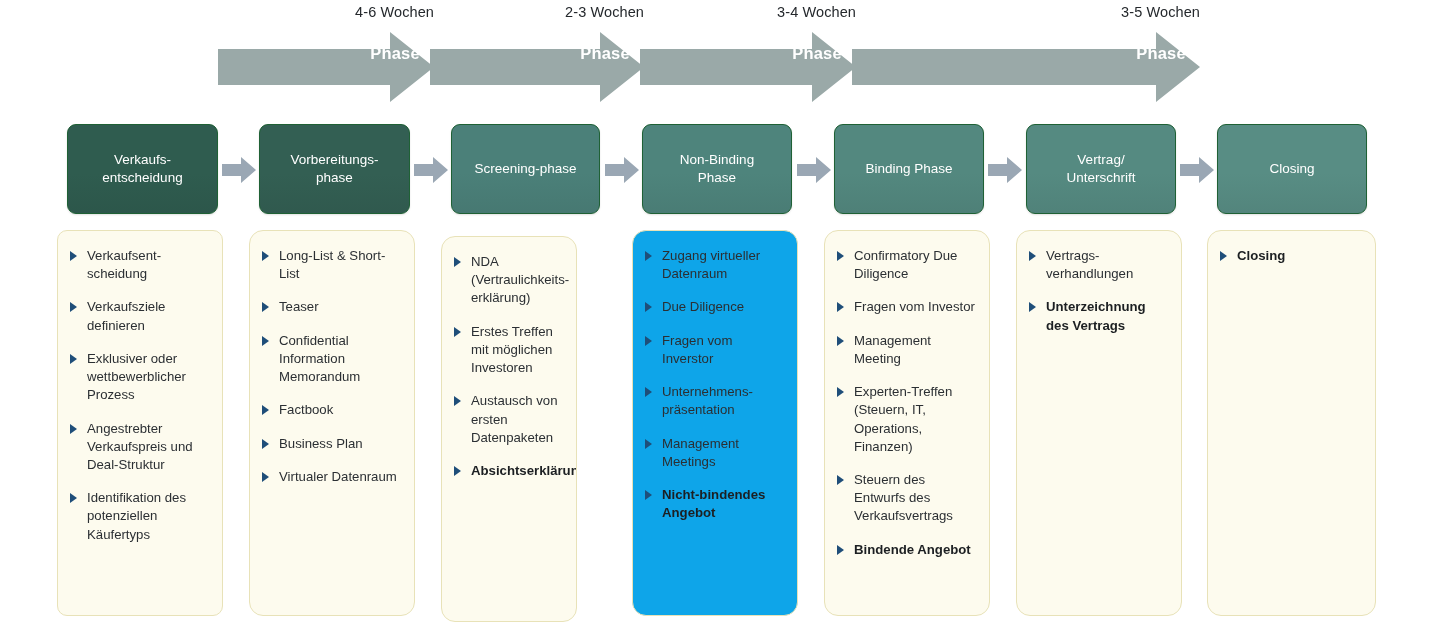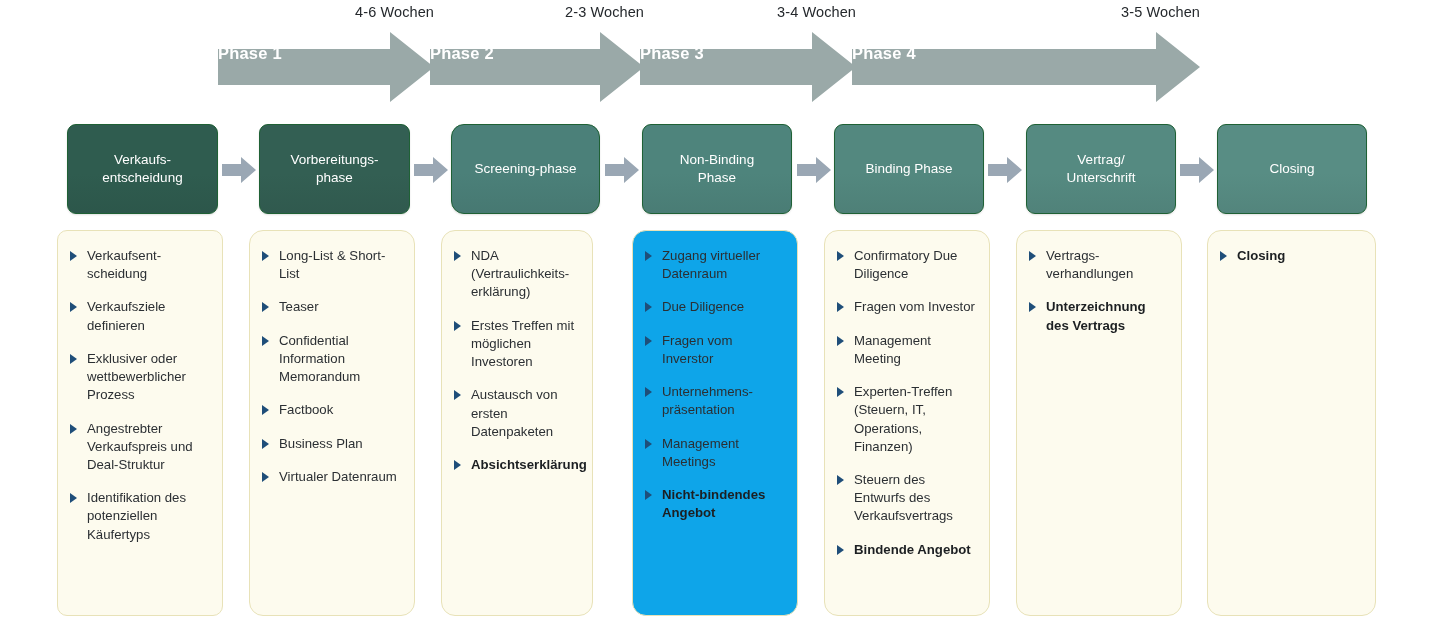--- a/index.html
+++ b/index.html
@@ -17,21 +17,21 @@
   .phase{position:absolute;top:0;height:112px;}
   .phase .weeks{
     position:absolute;left:0;right:0;top:4px;
     text-align:right;font-size:14.5px;color:#24282c;
     letter-spacing:.1px;
   }
   .phase .arrow-wrap{position:absolute;left:0;top:32px;width:100%;height:70px;}
   .phase .arrow-svg{display:block;width:100%;height:70px;}
   .phase .plabel{
     position:absolute;left:0;top:44px;width:100%;
-    text-align:left;font-size:16.5px;font-weight:bold;color:#ffffff;
+    text-align:right;font-size:16.5px;font-weight:bold;color:#ffffff;
     letter-spacing:.2px;
   }
 
   
   .stage{
     position:absolute;top:124px;height:90px;
     border:1.6px solid #1f6135;
     border-radius:9px;
     display:flex;align-items:center;justify-content:center;
     text-align:center;
@@ -121,21 +121,21 @@
 
   <div id="stage-row">
       <div class="stage" style="left: 67px; width: 151px; background: linear-gradient(rgb(47, 92, 79) 0%, rgb(47, 92, 79) 55%, rgba(0, 0, 0, 0.06) 100%), rgb(47, 92, 79); border-color: rgb(31, 97, 53);">
         <span class="stage-label">Verkaufs-
 entscheidung</span>
       </div>
       <div class="stage" style="left: 259px; width: 151px; background: linear-gradient(rgb(51, 95, 83) 0%, rgb(51, 95, 83) 55%, rgba(0, 0, 0, 0.06) 100%), rgb(51, 95, 83); border-color: rgb(31, 97, 53);">
         <span class="stage-label">Vorbereitungs-
 phase</span>
       </div>
-      <div class="stage" style="left: 451px; width: 149px; background: linear-gradient(rgb(75, 128, 121) 0%, rgb(75, 128, 121) 55%, rgba(0, 0, 0, 0.06) 100%), rgb(75, 128, 121); border-color: rgb(31, 97, 53); border-radius: 13px;">
+      <div class="stage" style="left: 451px; width: 149px; background: linear-gradient(rgb(75, 128, 121) 0%, rgb(75, 128, 121) 55%, rgba(0, 0, 0, 0.06) 100%), rgb(75, 128, 121); border-color: rgb(31, 97, 53);">
         <span class="stage-label">Screening-phase</span>
       </div>
       <div class="stage" style="left: 642px; width: 150px; background: linear-gradient(rgb(78, 132, 124) 0%, rgb(78, 132, 124) 55%, rgba(0, 0, 0, 0.06) 100%), rgb(78, 132, 124); border-color: rgb(31, 97, 53);">
         <span class="stage-label">Non-Binding
 Phase</span>
       </div>
       <div class="stage" style="left: 834px; width: 150px; background: linear-gradient(rgb(83, 136, 127) 0%, rgb(83, 136, 127) 55%, rgba(0, 0, 0, 0.06) 100%), rgb(83, 136, 127); border-color: rgb(31, 97, 53);">
         <span class="stage-label">Binding Phase</span>
       </div>
       <div class="stage" style="left: 1026px; width: 150px; background: linear-gradient(rgb(85, 138, 129) 0%, rgb(85, 138, 129) 55%, rgba(0, 0, 0, 0.06) 100%), rgb(85, 138, 129); border-color: rgb(31, 97, 53);">
@@ -189,21 +189,21 @@
         <span class="bullet"><span class="tri"></span><span>Identifikation des potenziellen Käufertyps</span></span>
       </div>
       <div class="card" style="left: 249px; width: 166px; background: rgb(253, 251, 238); border-color: rgb(232, 226, 184);">
         <span class="bullet"><span class="tri"></span><span>Long-List &amp; Short-List</span></span>
         <span class="bullet"><span class="tri"></span><span>Teaser</span></span>
         <span class="bullet"><span class="tri"></span><span>Confidential Information Memorandum</span></span>
         <span class="bullet"><span class="tri"></span><span>Factbook</span></span>
         <span class="bullet"><span class="tri"></span><span>Business Plan</span></span>
         <span class="bullet"><span class="tri"></span><span>Virtualer Datenraum</span></span>
       </div>
-      <div class="card" style="left: 441px; width: 152px; background: rgb(253, 251, 238); border-color: rgb(232, 226, 184);">
+      <div class="card" style="left: 441px; width: 136px; background: rgb(253, 251, 238); border-color: rgb(232, 226, 184); margin-top: 6px;">
         <span class="bullet"><span class="tri"></span><span>NDA (Vertraulichkeits-erklärung)</span></span>
         <span class="bullet"><span class="tri"></span><span>Erstes Treffen mit möglichen Investoren</span></span>
         <span class="bullet"><span class="tri"></span><span>Austausch von ersten Datenpaketen</span></span>
         <span class="bullet bold"><span class="tri"></span><span>Absichtserklärung</span></span>
       </div>
       <div class="card" style="left: 632px; width: 166px; background: #0ea5e9; border-color: rgb(232, 226, 184);">
         <span class="bullet"><span class="tri"></span><span>Zugang virtueller Datenraum</span></span>
         <span class="bullet"><span class="tri"></span><span>Due Diligence</span></span>
         <span class="bullet"><span class="tri"></span><span>Fragen vom Inverstor</span></span>
         <span class="bullet"><span class="tri"></span><span>Unternehmens-präsentation</span></span>

